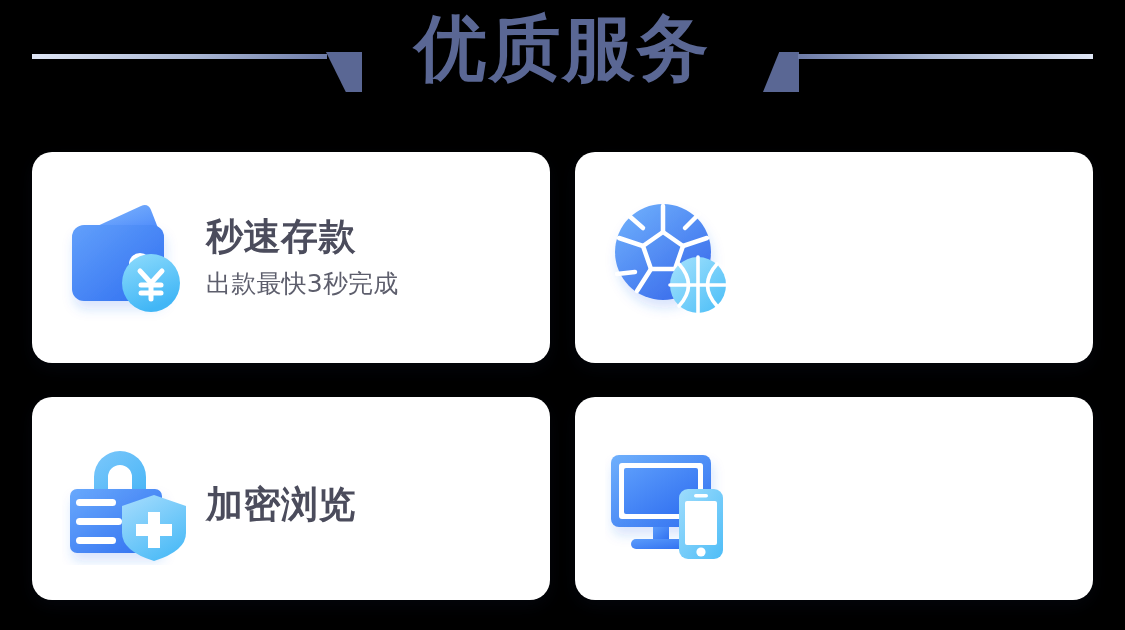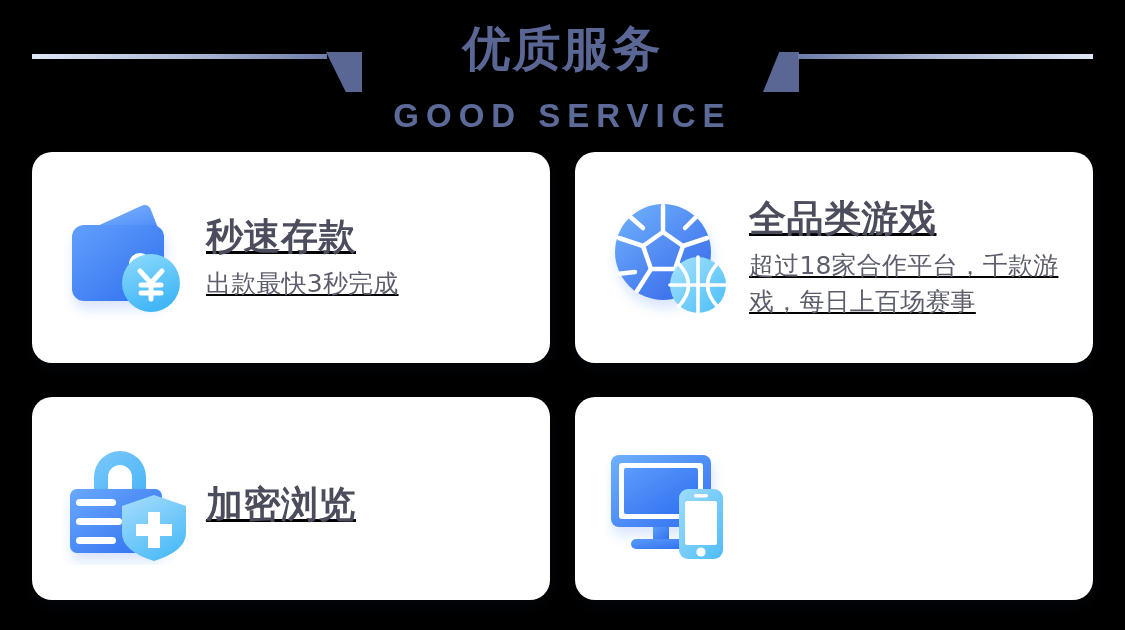--- a/index.html
+++ b/index.html
@@ -19,56 +19,55 @@
     background:linear-gradient(270deg,#dfe6f5 0%,#aab7d4 55%,#6e7ca8 100%);}
 
   .slash-l{position:absolute;left:326px;top:52px;width:36px;height:40px;
     background:#5a6794;
     clip-path:polygon(0% 0%, 100% 0%, 100% 100%, 55% 100%);}
   .slash-r2{position:absolute;right:326px;top:52px;width:36px;height:40px;
     background:#5a6794;
     clip-path:polygon(45% 0%, 100% 0%, 100% 100%, 0% 100%);}
 
   .title-cn{position:absolute;left:0;top:2px;width:1125px;text-align:center;
-    font-size:48px;line-height:92px;font-weight:700;color:#5a6794;
+    font-size:72px;line-height:92px;font-weight:700;color:#5a6794;
     letter-spacing:2px;font-family:"DejaVu Sans",sans-serif;}
   .title-en{position:absolute;left:0;top:98px;width:1125px;text-align:center;
     font-size:33px;line-height:36px;font-weight:700;color:#5b6a98;
     letter-spacing:7px;}
 
   
   .grid{position:absolute;left:32px;top:152px;width:1061px;height:448px;
     display:grid;grid-template-columns:518px 518px;grid-template-rows:211px 203px;
     column-gap:25px;row-gap:34px;}
 
   .card{background:#ffffff;border-radius:20px;position:relative;
     display:flex;align-items:center;box-sizing:border-box;padding:0 24px 0 30px;
     box-shadow:0 6px 18px rgba(40,60,120,.10);}
 
   .icon-wrap{width:132px;height:132px;flex:0 0 132px;position:relative;}
   .icon-wrap svg{display:block;width:132px;height:132px;}
 
-  .text-wrap{margin-left:12px;flex:1 1 auto;text-decoration:underline;}
+  .text-wrap{margin-left:12px;flex:1 1 auto;}
   .c-title{font-size:37px;line-height:46px;font-weight:700;color:#4b4c5c;
     font-family:"DejaVu Sans",sans-serif;letter-spacing:.5px;}
   .c-sub{font-size:25px;line-height:36px;color:#5d5e6c;margin-top:6px;
     font-family:"DejaVu Sans",sans-serif;letter-spacing:.2px;}
 
   .row2 .c-title{margin-top:12px;}
 </style>
 </head>
 <body>
 
 <div class="header">
   <div class="rule rule-left"></div>
   <div class="slash-l"></div>
   <div class="slash-r2"></div>
   <div class="rule rule-right"></div>
   <div class="title-cn">优质服务</div>
-  <div class="title-en">GOOD SERVICE</div>
 </div>
 
 <div class="grid">
 
   <div class="card">
     <div class="icon-wrap">
       <svg viewBox="0 0 132 132">
         <defs>
           <linearGradient id="wg" x1="0" y1="0" x2="1" y2="1">
             <stop offset="0" stop-color="#62a0fb"></stop>
@@ -147,24 +146,20 @@
 
         <circle cx="93" cy="93" r="28" fill="url(#bg)"></circle>
         <g fill="none" stroke="#ffffff" stroke-width="3.6" stroke-linecap="round">
           <path d="M65 93 H121"></path>
           <path d="M93 65 V121"></path>
           <path d="M74 72 Q93 93 74 114"></path>
           <path d="M112 72 Q93 93 112 114"></path>
         </g>
       </svg>
     </div>
-    <div class="text-wrap">
-      <div class="c-title">全品类游戏</div>
-      <div class="c-sub">超过18家合作平台，千款游戏，每日上百场赛事</div>
-    </div>
   </div>
 
   <div class="card row2">
     <div class="icon-wrap">
       <svg viewBox="0 0 132 132">
         <defs>
           <linearGradient id="lb" x1="0" y1="0" x2="1" y2="1">
             <stop offset="0" stop-color="#69a9fc"></stop>
               <stop offset="1" stop-color="#2f6ef0"></stop>
           </linearGradient>

